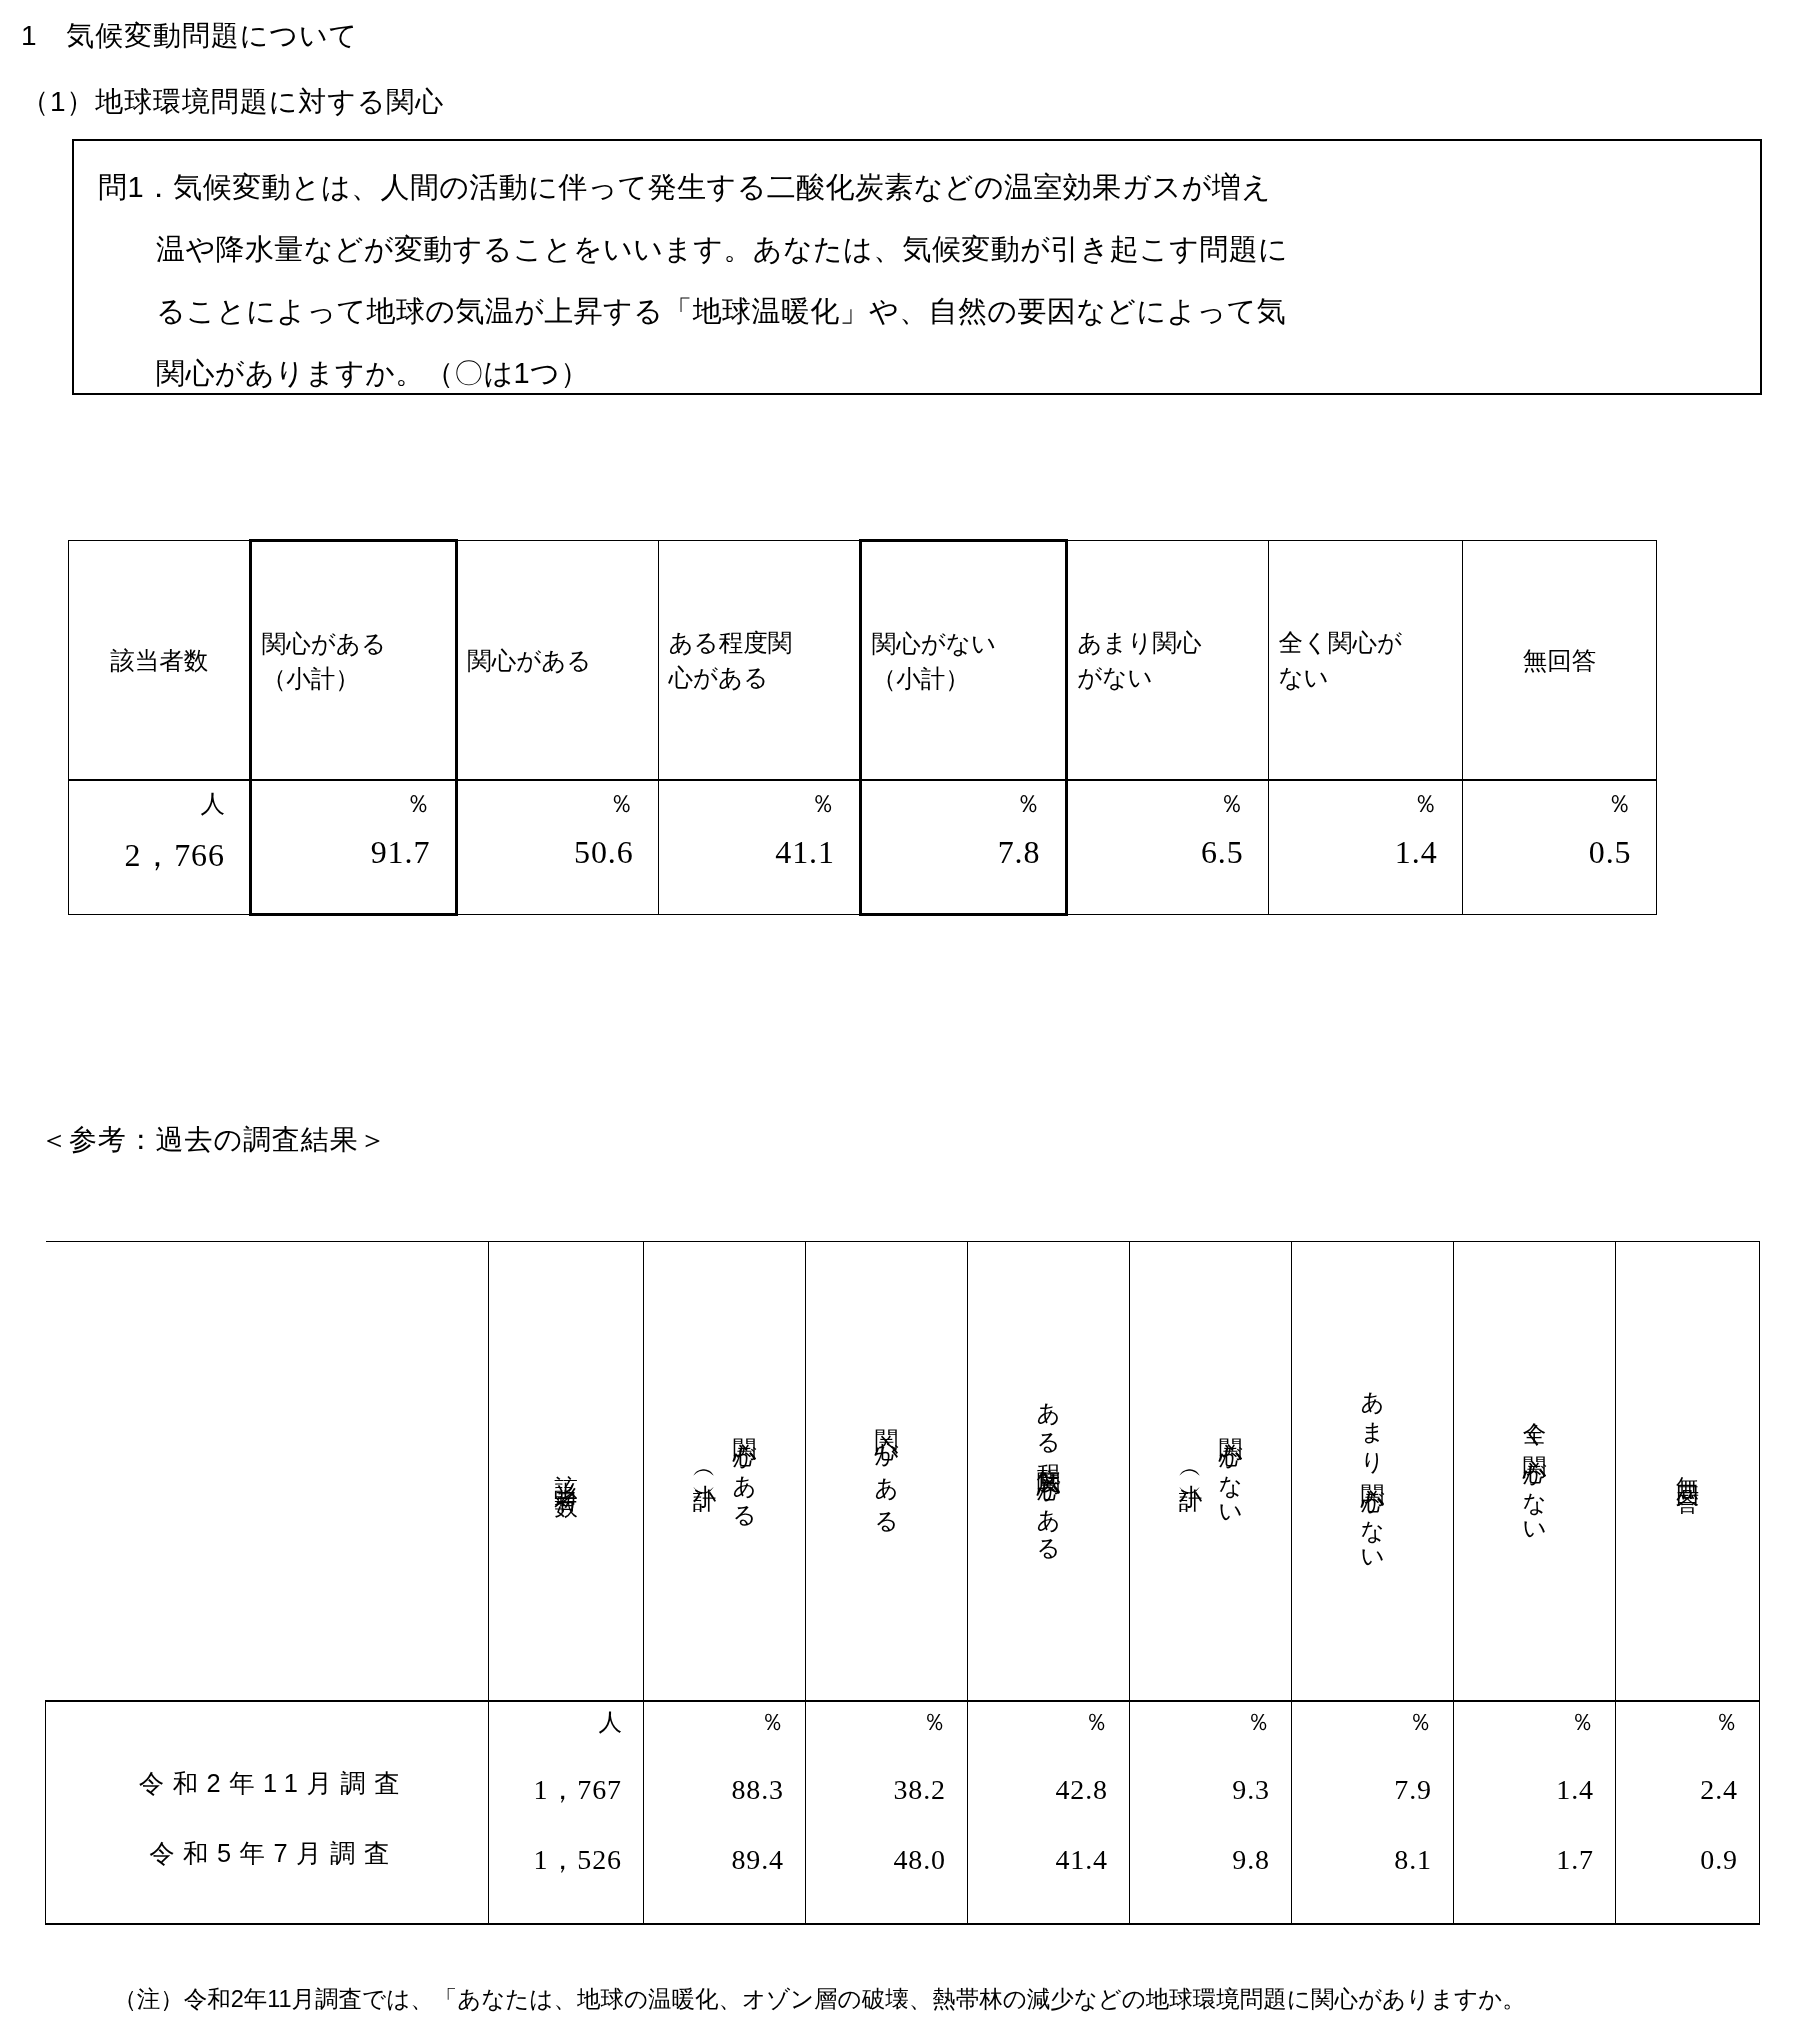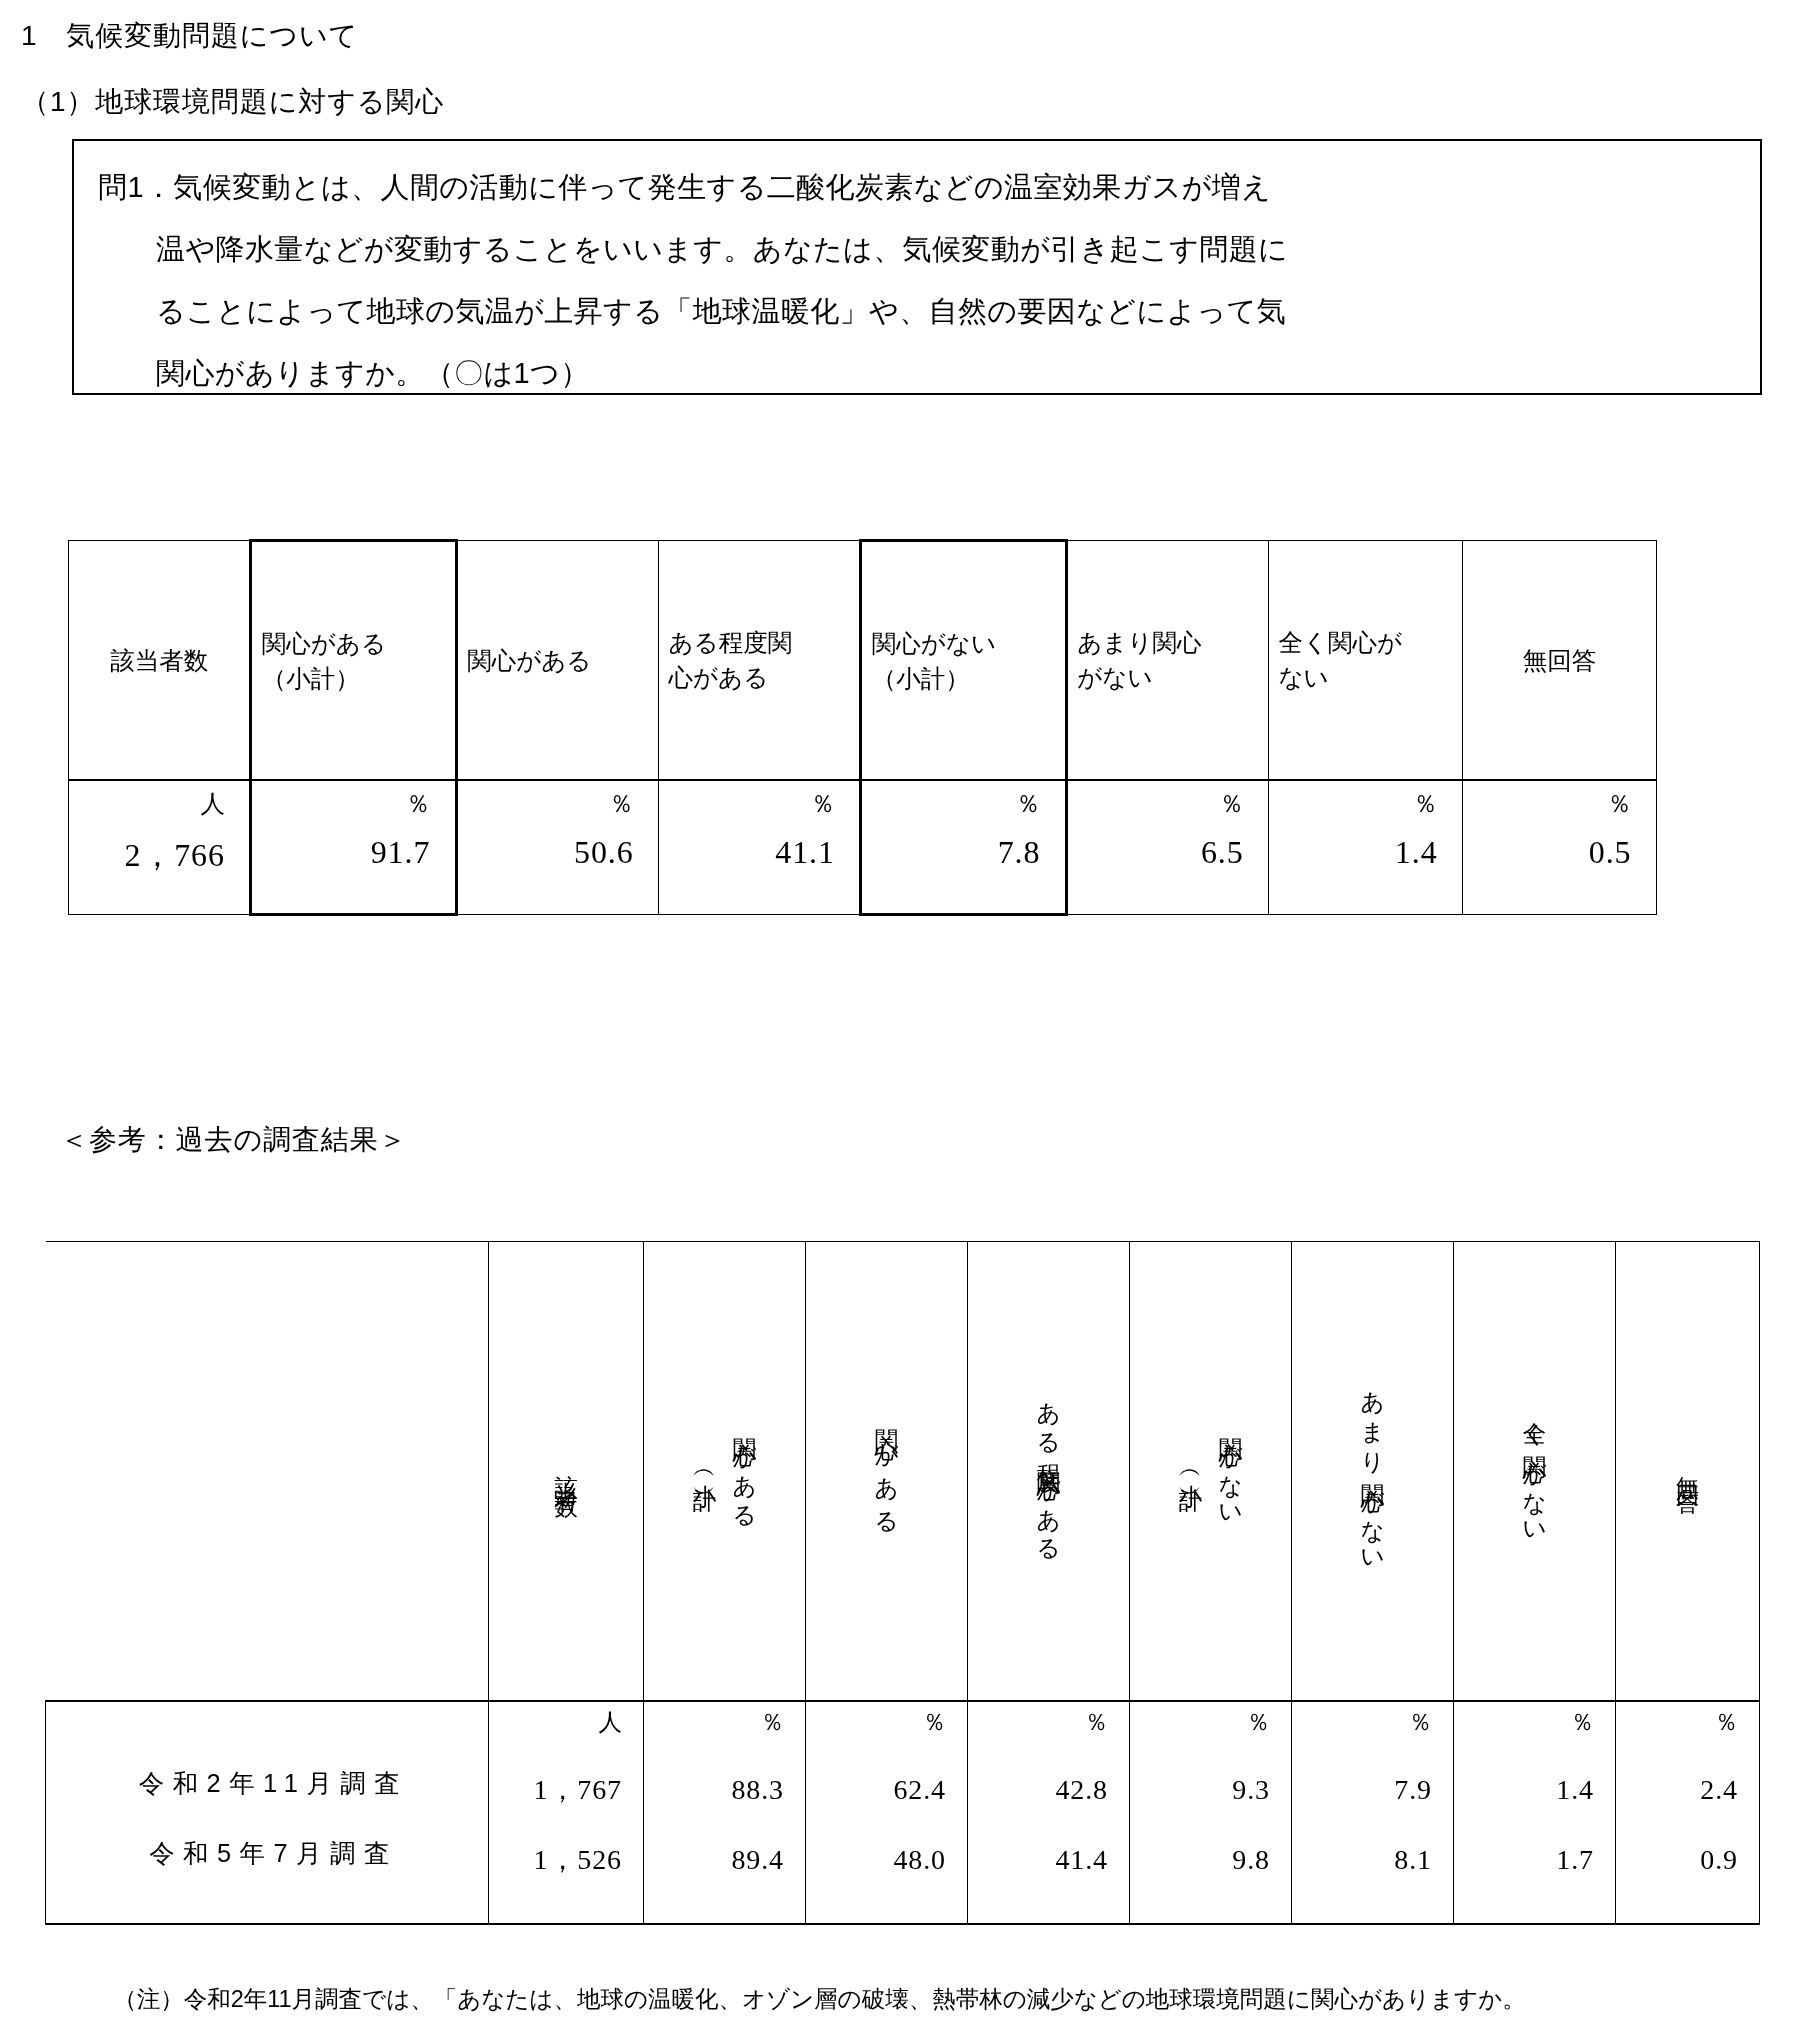--- a/index.html
+++ b/index.html
@@ -120,21 +120,21 @@
   .emph-left  { border-left: 3.8px solid #000 !important; }
   .emph-right { border-right: 3.8px solid #000 !important; }
   .emph-top   { border-top: 3.8px solid #000 !important; }
   .emph-bot   { border-bottom: 3.8px solid #000 !important; }
   .dotted-left { border-left: 0.9px dotted #555 !important; }
   .no-left { border-left: none !important; }
 
   
   .ref-head {
     position: absolute;
-    left: 60px;
+    left: 40px;
     top: 1121px;
     font-size: 28px;
     letter-spacing: 0.9px;
     white-space: pre;
   }
 
   
   .reftable {
     position: absolute;
     left: 45px;
@@ -421,21 +421,21 @@
       <td>
         <span class="rowlabel">令和2年11月調査</span>
       </td>
       <td>
         <span class="v">1，767</span>
       </td>
       <td>
         <span class="v">88.3</span>
       </td>
       <td class="rdotted">
-        <span class="v">62.4</span>
+        <span class="v">38.2</span>
       </td>
       <td class="rdotted">
         <span class="v">42.8</span>
       </td>
       <td>
         <span class="v">9.3</span>
       </td>
       <td class="rdotted">
         <span class="v">7.9</span>
       </td>

